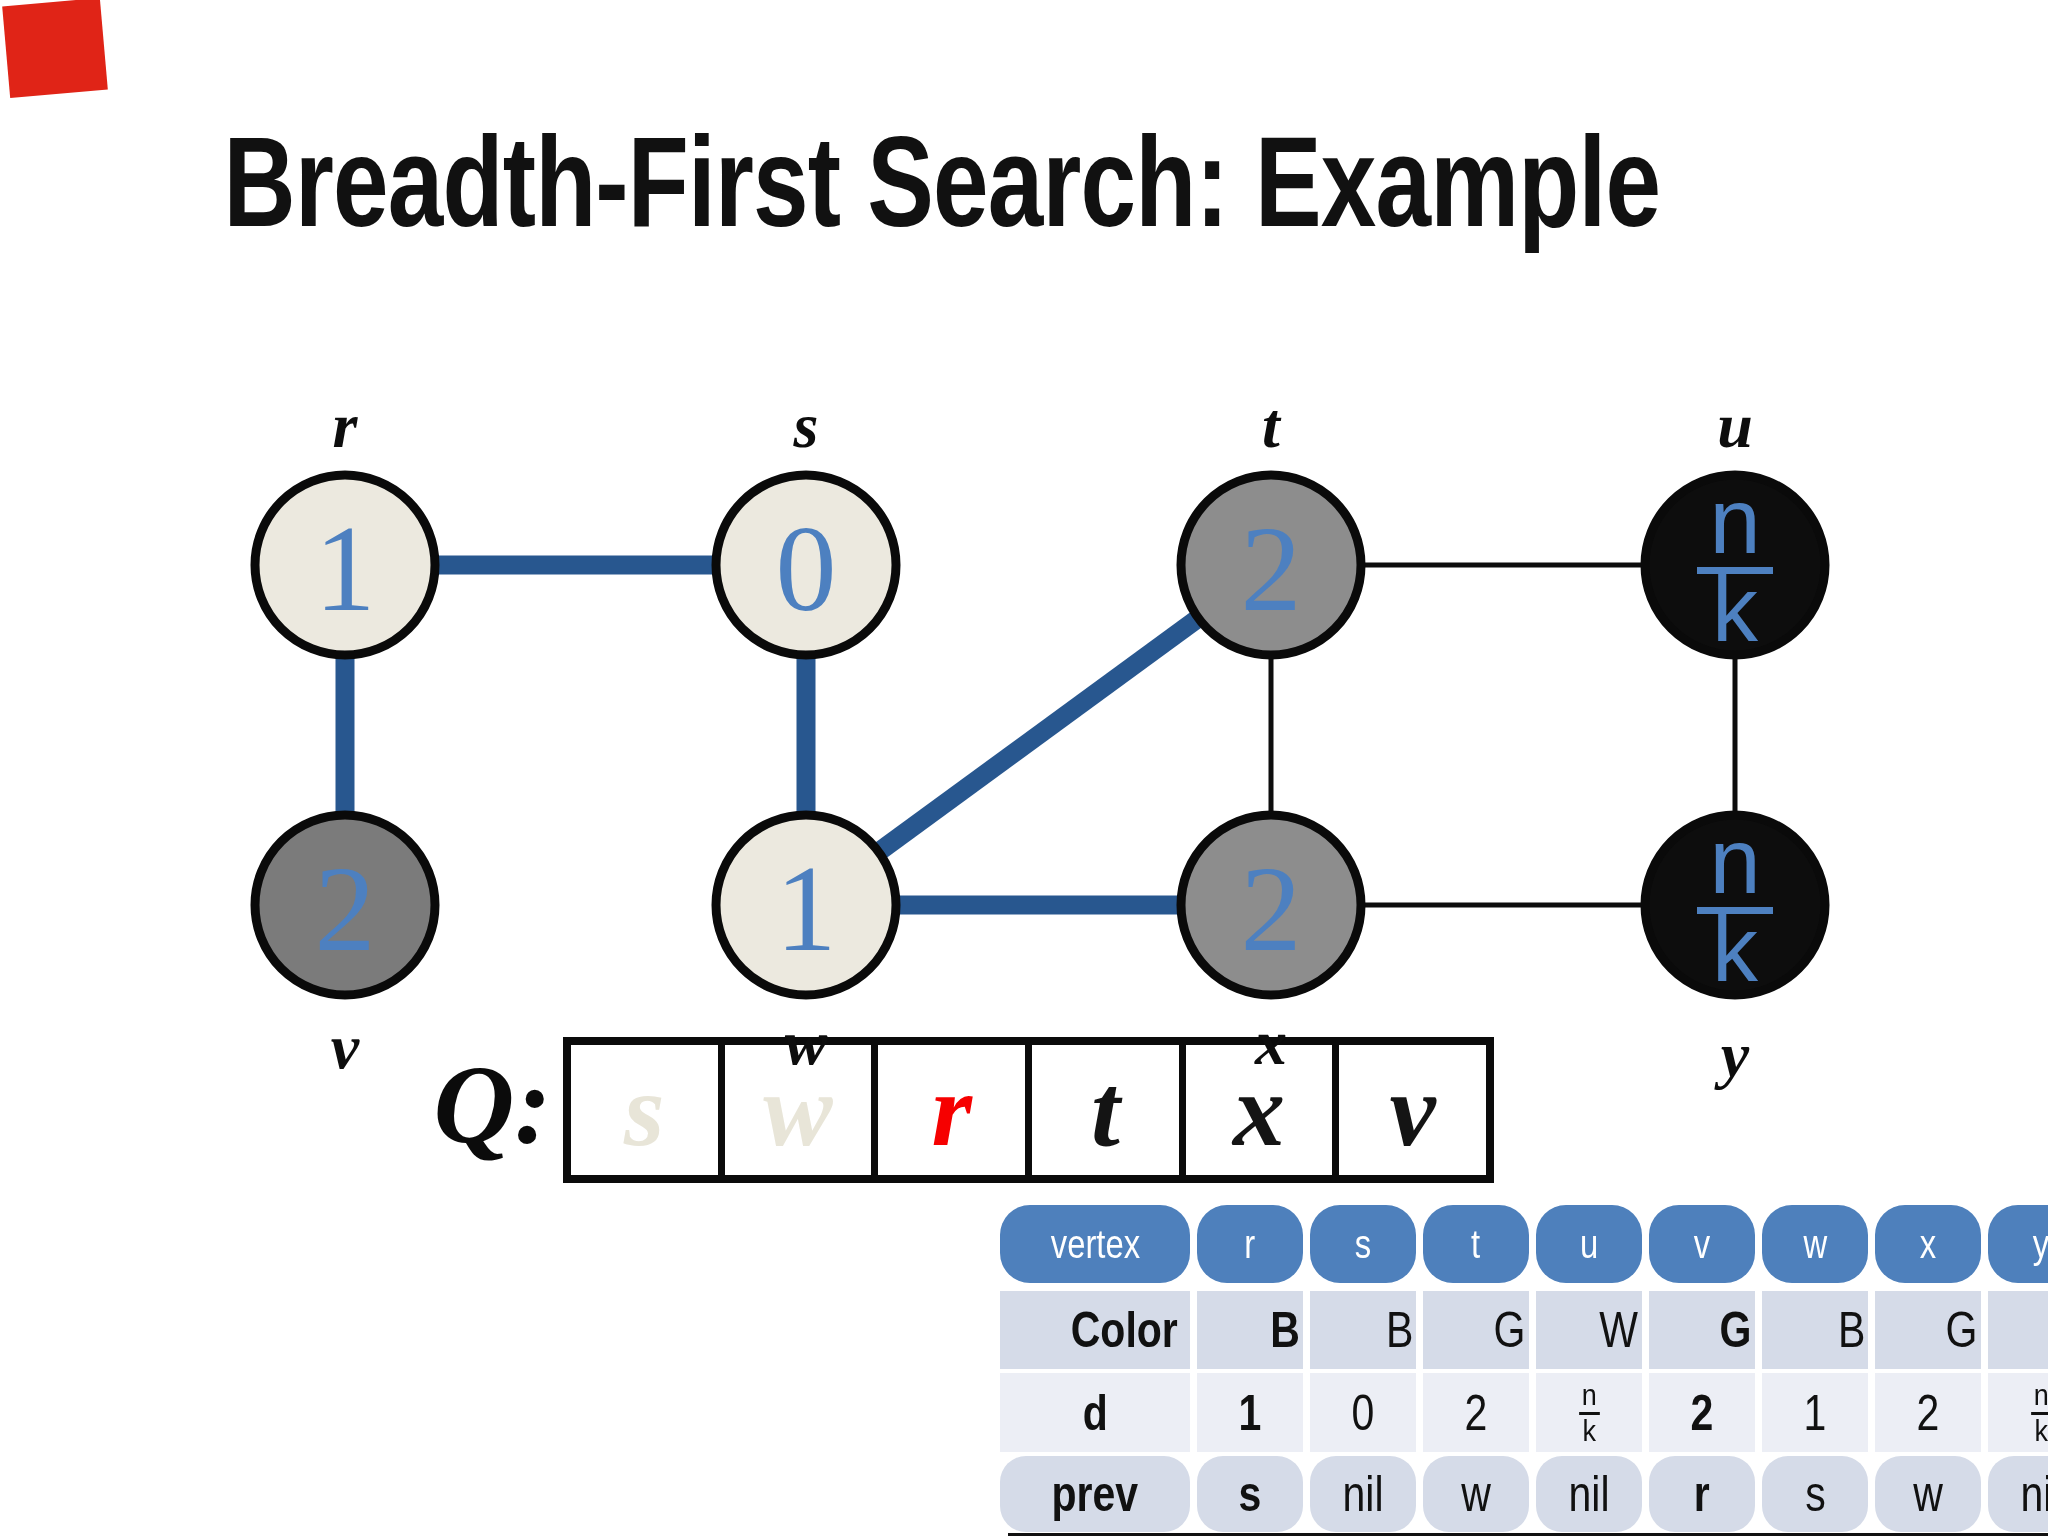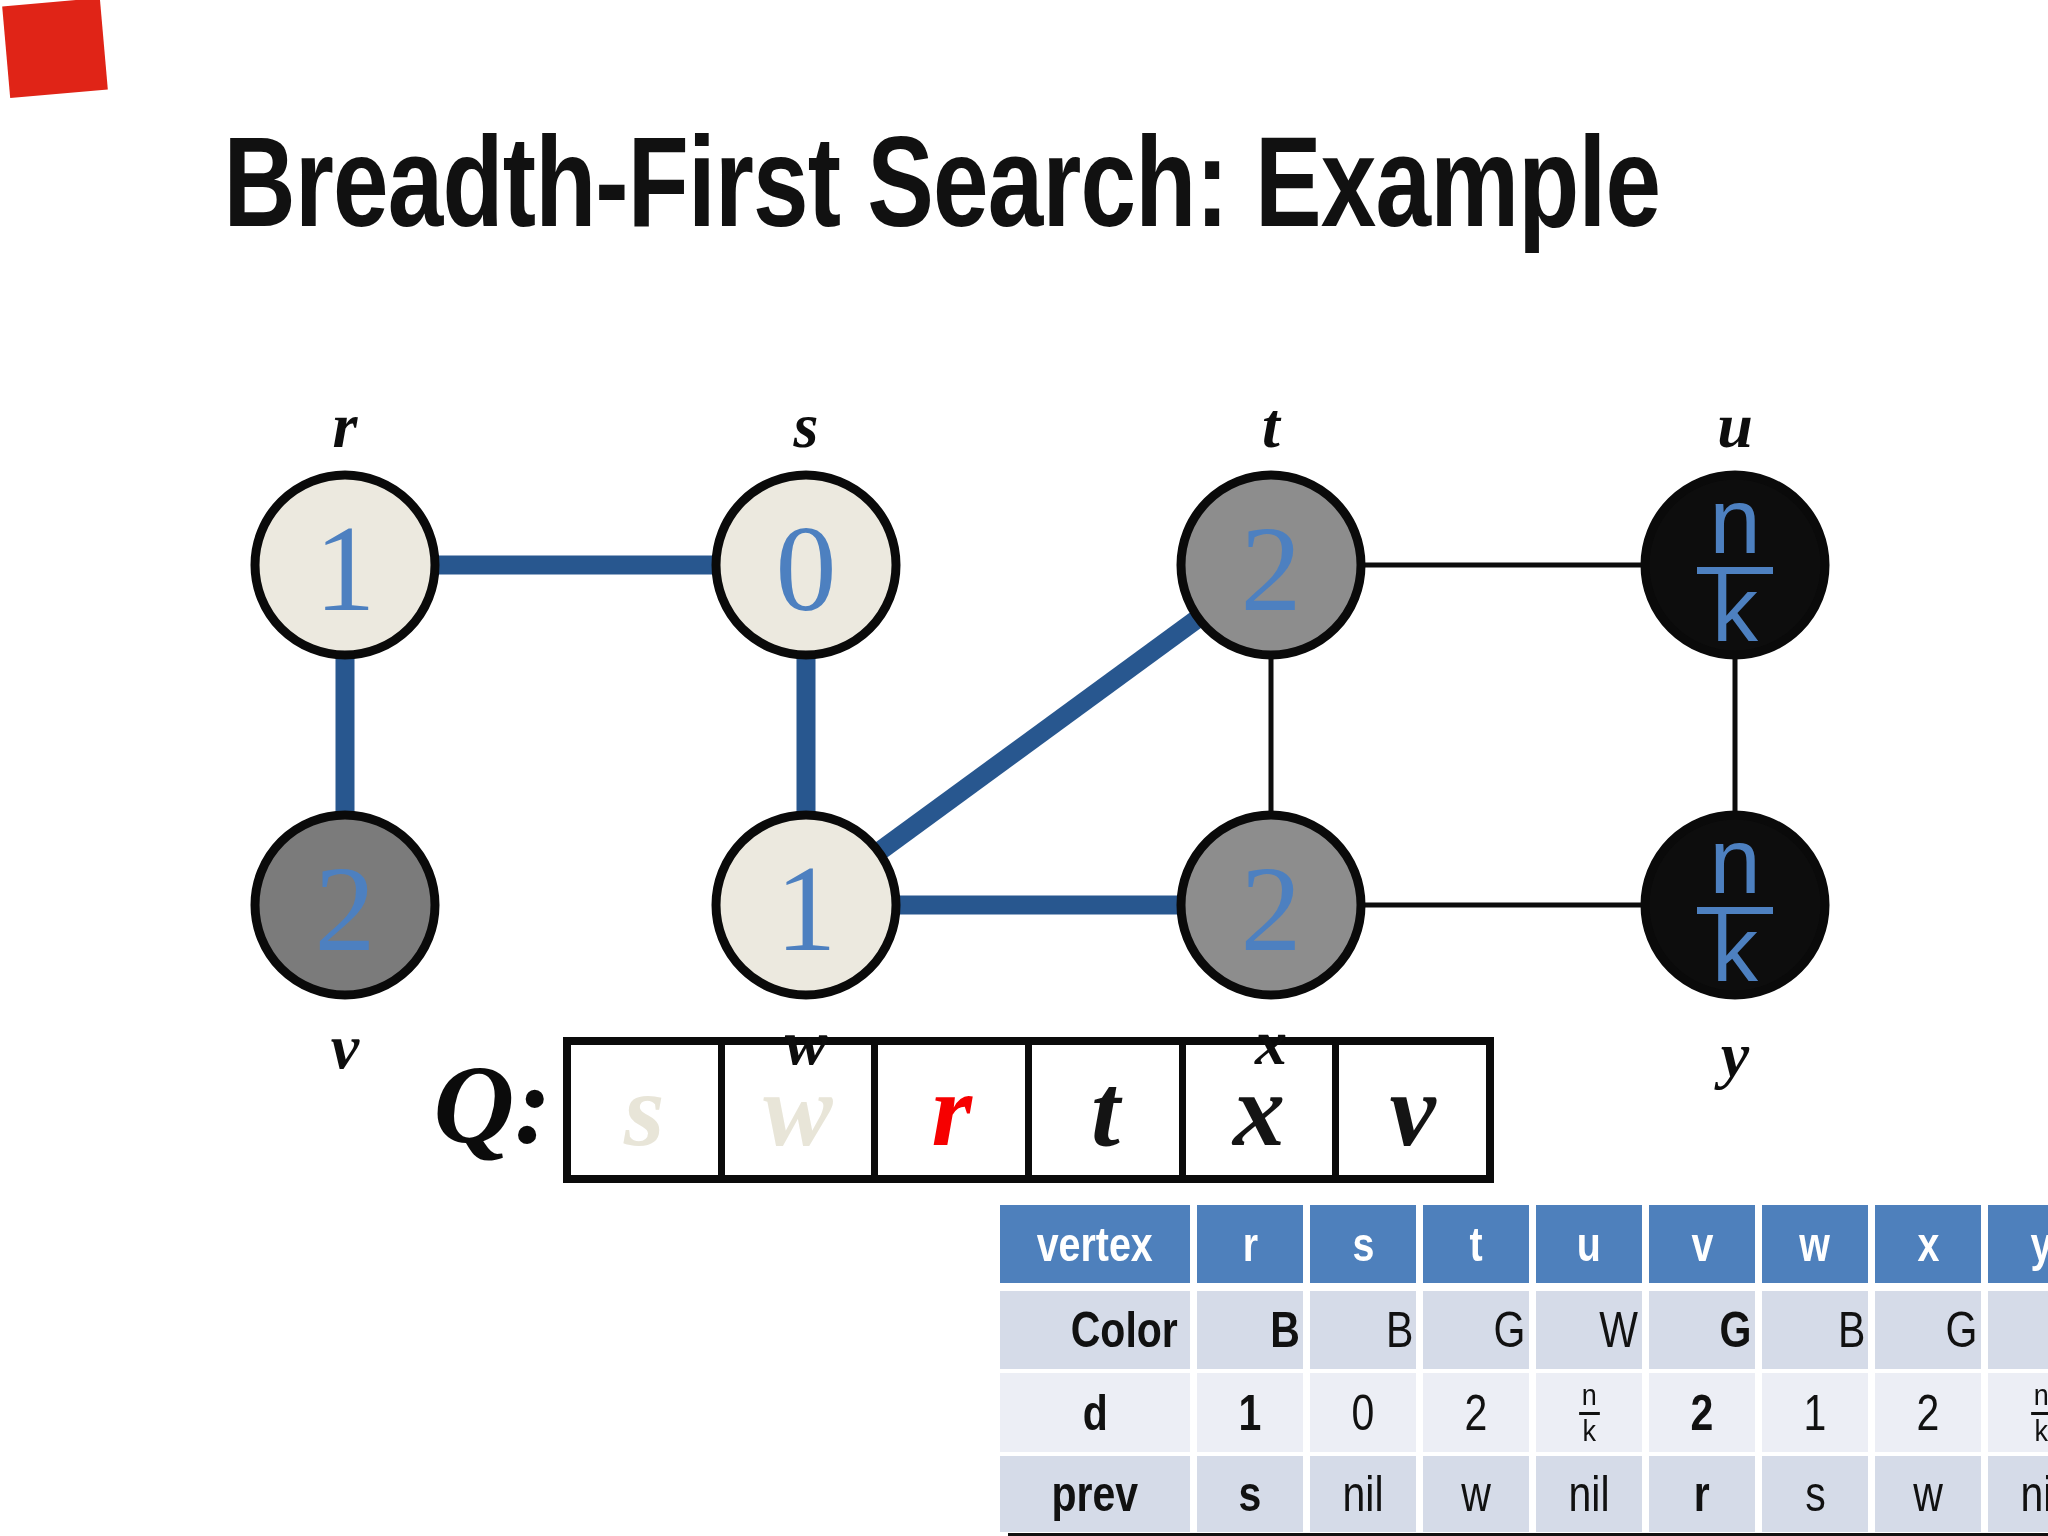--- a/index.html
+++ b/index.html
@@ -74,25 +74,25 @@
   }
   .trow.header{margin-bottom:8px;}
   .trow.r-color{margin-bottom:4px;}
   .trow.r-d{margin-bottom:4px;}
   .tcell{
     display:flex;align-items:center;justify-content:center;
     font-size:50px;color:var(--table-text,#111);
   }
   .header .tcell{
     height:78px;background:var(--table-header-bg,#4e80bc);
-    color:var(--table-header-text,#fff);font-weight:700;font-size:48px;
+    color:var(--table-header-text,#fff);font-weight:400;font-size:40px;border-radius:30px;
   }
   .r-color .tcell{height:78px;background:var(--table-row-odd,#d5dbe8);justify-content:flex-end;}
   .r-d .tcell{height:79px;background:var(--table-row-even,#eceef5);}
-  .r-prev .tcell{height:76px;background:var(--table-row-odd,#d5dbe8);}
+  .r-prev .tcell{height:76px;background:var(--table-row-odd,#d5dbe8);border-radius:26px;}
   .tcell.lab{font-weight:700;}
   .tcell.b{font-weight:700;}
   .tfrac{display:inline-flex;flex-direction:column;align-items:center;
     font-size:30px;line-height:1.05;font-weight:400;transform:scaleX(0.9);}
   .tfrac .top{border-bottom:3px solid #111;padding:0 3px 1px;}
   .table-bottom-bar{
     position:absolute;left:1008px;top:1533px;width:1040px;height:4px;background:#111;
   }
 </style>
 </head>

